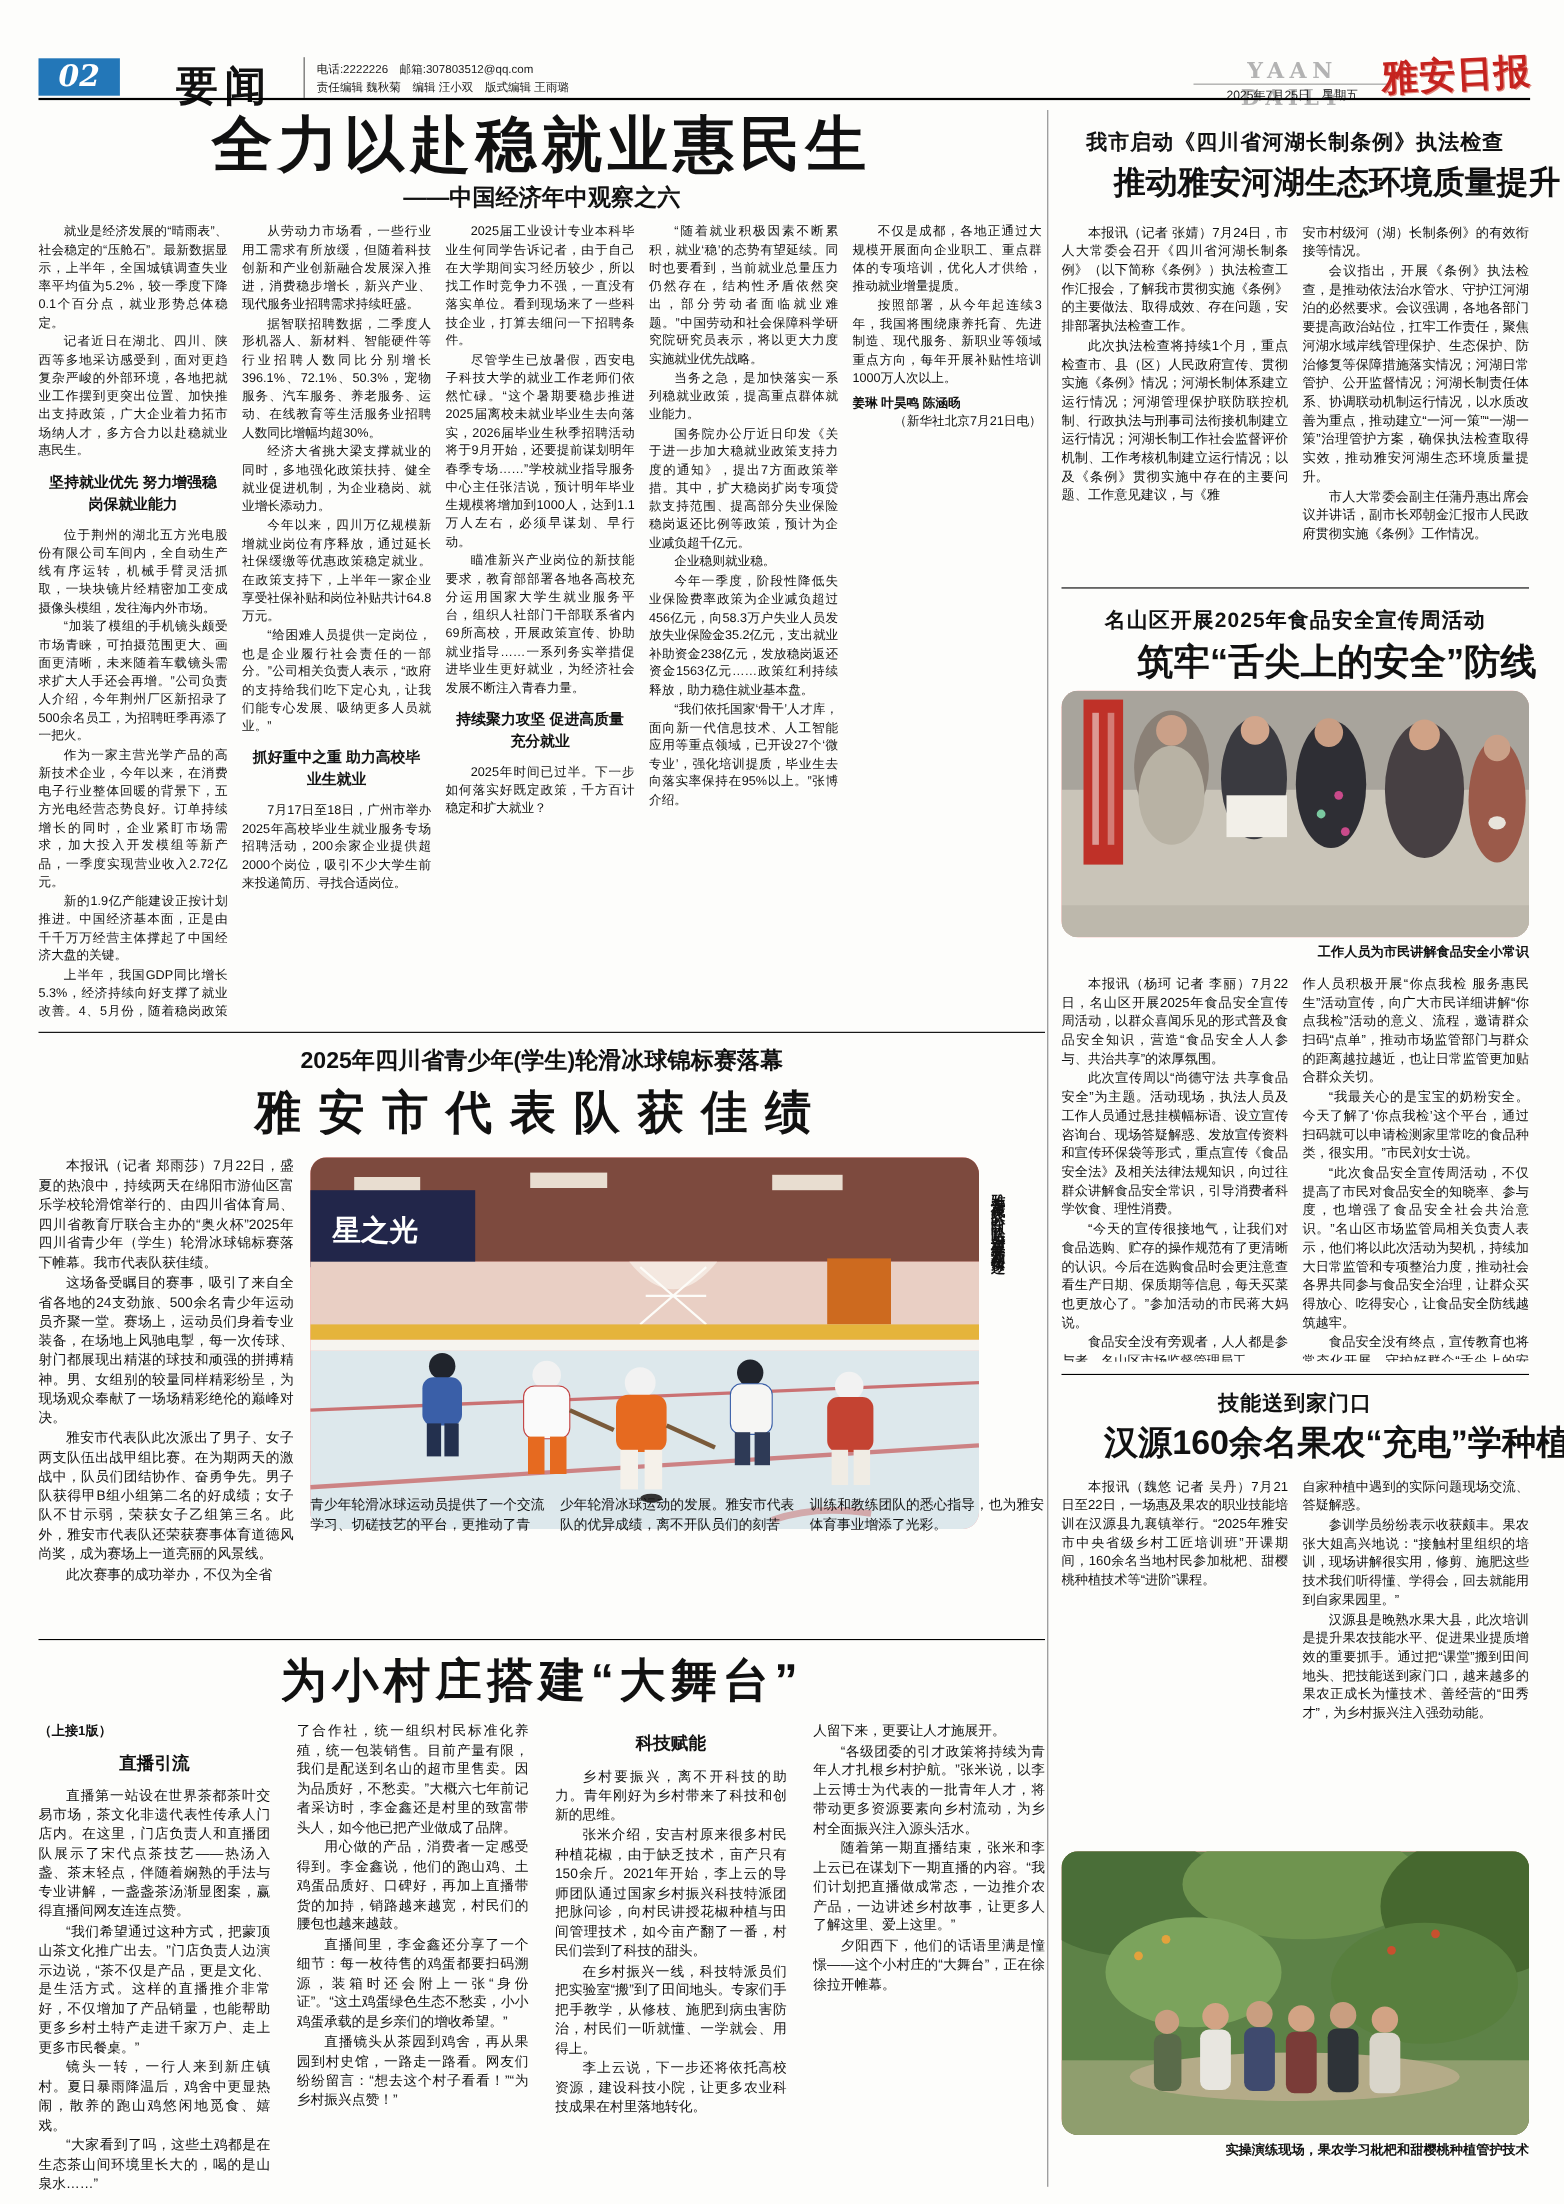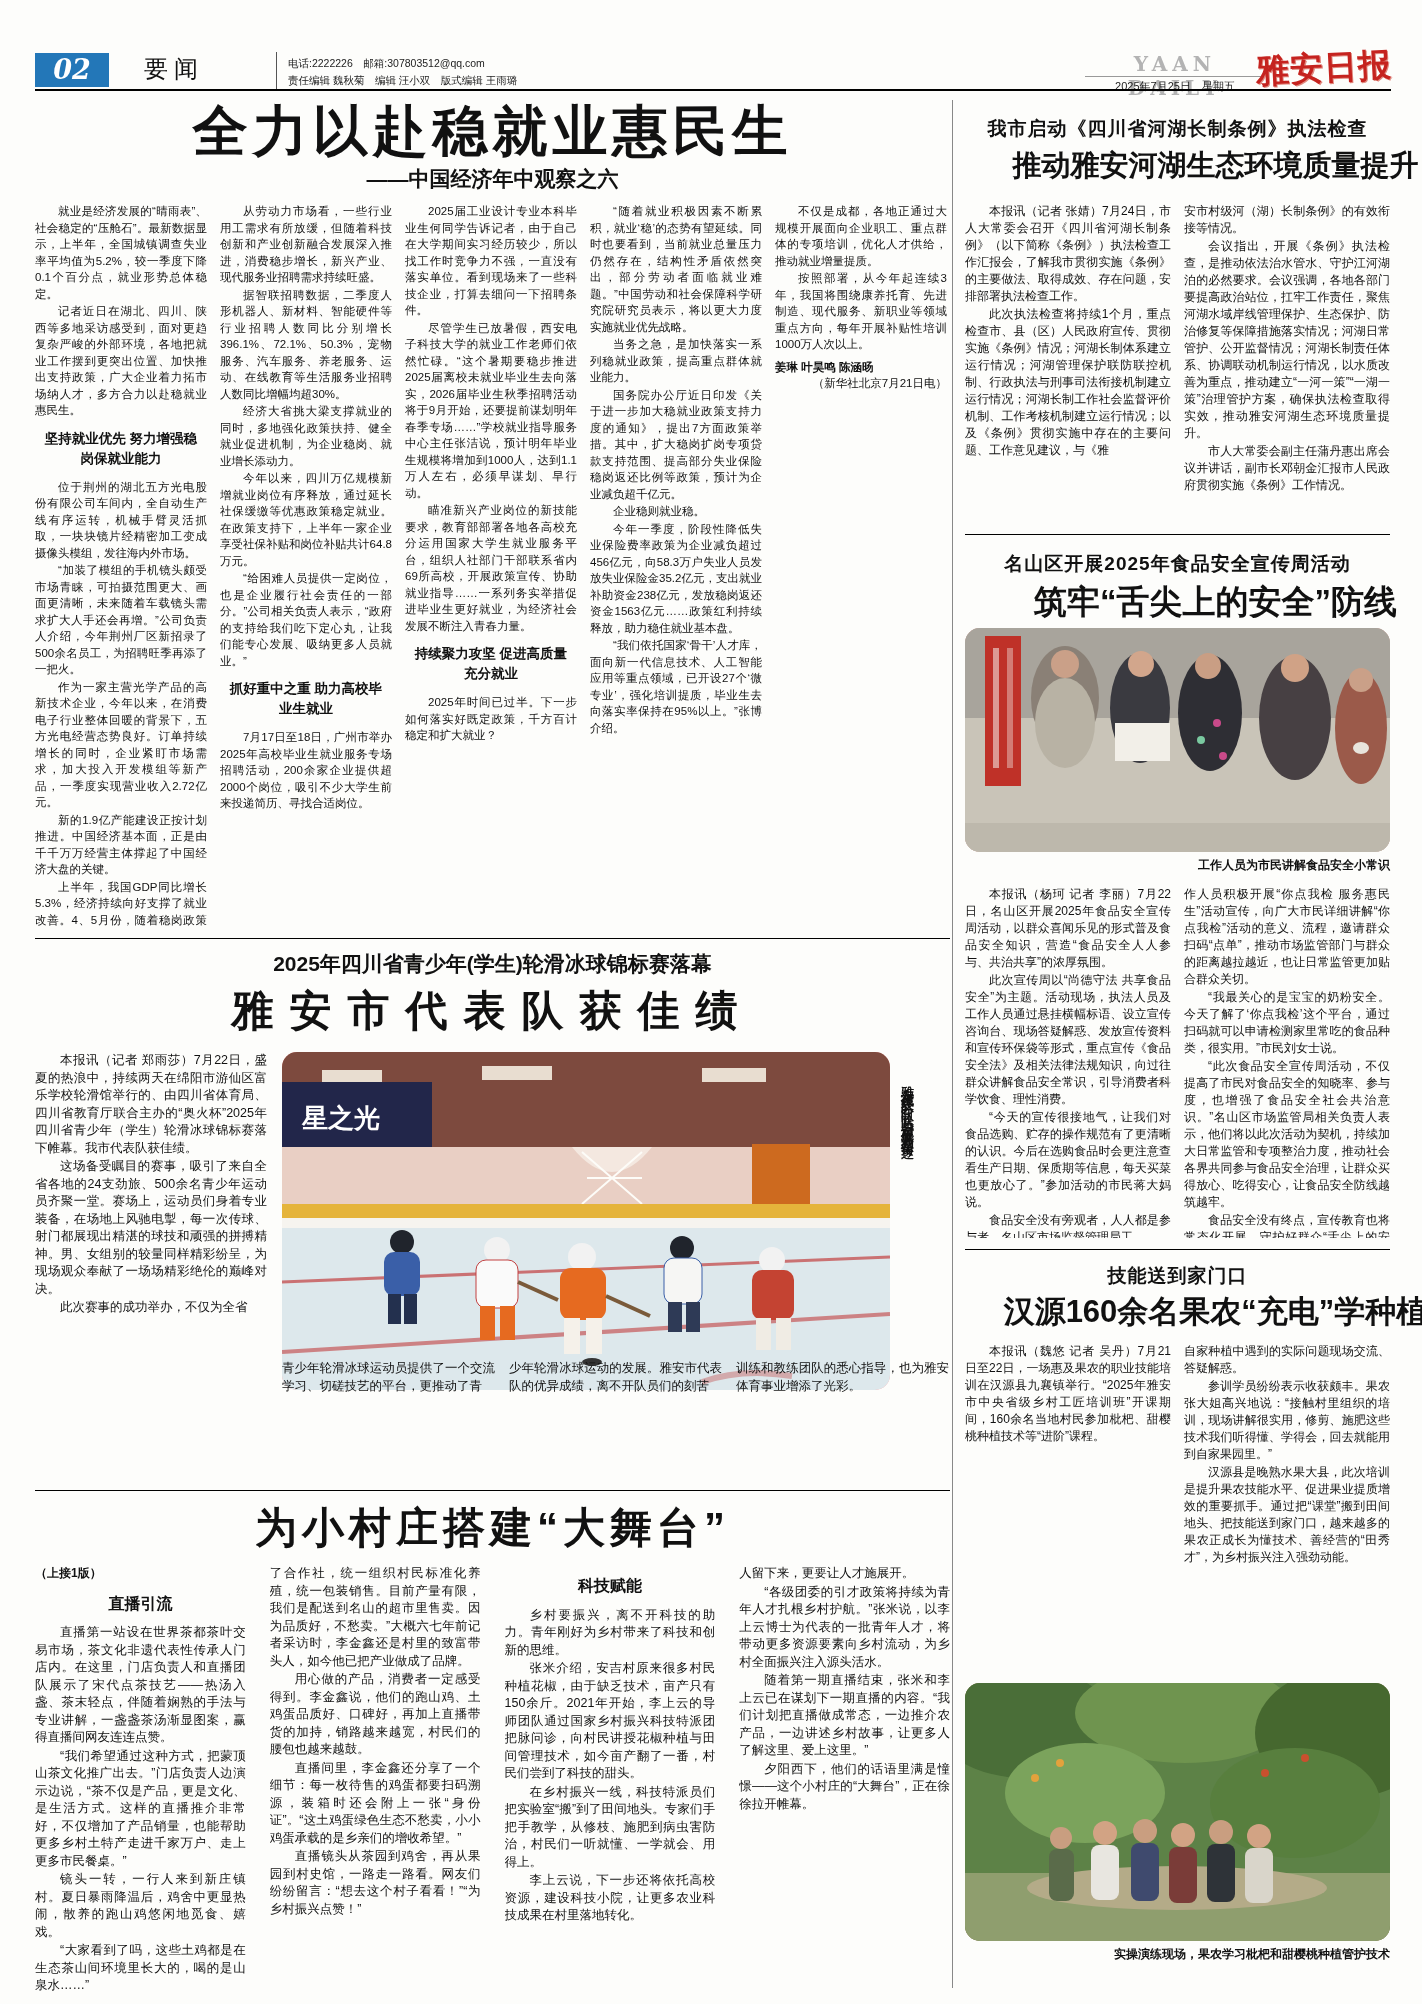--- a/index.html
+++ b/index.html
@@ -3,21 +3,21 @@
 <meta charset="utf-8">
 <style>
   * { margin:0; padding:0; box-sizing:border-box; }
   html,body { background:#d8d8d4; }
   body { font-family:"Liberation Sans", sans-serif; color:#111; }
   .page { position:relative; width:1422px; height:2004px; background:#fdfdfb; margin:0 auto; overflow:hidden; }
 
   
   .pagenum { position:absolute; left:35px; top:53px; width:74px; height:34px; background:#2377b8; color:#fff;
              font-family:"DejaVu Serif", serif; font-weight:bold; font-size:27px; text-align:center; line-height:34px; font-style:italic; }
-  .section-name { position:absolute; left:144px; top:53px; width:120px; font-size:24px; font-weight:400; letter-spacing:6px; }
+  .section-name { position:absolute; left:160px; top:53px; width:120px; font-size:38px; font-weight:700; letter-spacing:6px; }
   .hdr-vline { position:absolute; left:276px; top:52px; width:1px; height:37px; background:#555; }
   .hdr-contact { position:absolute; left:288px; top:55px; font-size:10.5px; color:#222; line-height:17px; }
   .hdr-en { position:absolute; left:1085px; top:52px; width:180px; text-align:center;
             font-family:"DejaVu Serif", serif; font-weight:bold; font-size:20px; letter-spacing:5px; color:#b3b3b3; }
   .hdr-date { position:absolute; left:1085px; top:76px; width:180px; text-align:center; font-size:11px; color:#222;
               border-top:1px solid #999; padding-top:2px; }
   .masthead { position:absolute; right:30px; top:46px; width:136px; text-align:center;
               font-family:"DejaVu Serif", serif; color:#c5231f; font-size:33px; font-weight:900; letter-spacing:1px;
               transform:rotate(-3deg); text-shadow:1px 1px 0 #e08a80; }
   .hdr-rule { position:absolute; left:35px; top:89px; width:1356px; height:2px; background:#000; }
@@ -237,20 +237,21 @@
         <circle cx="340" cy="75" r="4" fill="#c8502e"></circle>
     </svg>
   </div>
   <div class="rr caption" style="top:1946px;">实操演练现场，果农学习枇杷和甜樱桃种植管护技术</div>
 
   <div class="sp-kicker">2025年四川省青少年(学生)轮滑冰球锦标赛落幕</div>
   <div class="sp-headline">雅安市代表队获佳绩</div>
   <div class="sp-leftcol colbody">
       <div class="para">本报讯（记者 郑雨莎）7月22日，盛夏的热浪中，持续两天在绵阳市游仙区富乐学校轮滑馆举行的、由四川省体育局、四川省教育厅联合主办的“奥火杯”2025年四川省青少年（学生）轮滑冰球锦标赛落下帷幕。我市代表队获佳绩。</div>
       <div class="para">这场备受瞩目的赛事，吸引了来自全省各地的24支劲旅、500余名青少年运动员齐聚一堂。赛场上，运动员们身着专业装备，在场地上风驰电掣，每一次传球、射门都展现出精湛的球技和顽强的拼搏精神。男、女组别的较量同样精彩纷呈，为现场观众奉献了一场场精彩绝伦的巅峰对决。</div>
+      <div class="para">雅安市代表队此次派出了男子、女子两支队伍出战甲组比赛。在为期两天的激战中，队员们团结协作、奋勇争先。男子队获得甲B组小组第二名的好成绩；女子队不甘示弱，荣获女子乙组第三名。此外，雅安市代表队还荣获赛事体育道德风尚奖，成为赛场上一道亮丽的风景线。</div>
       <div class="para">此次赛事的成功举办，不仅为全省</div>
     </div>
 
   <div class="sp-photo photo-frame" style="width:608px;height:338px;">
     <svg width="608" height="338" viewBox="0 0 608 338">
       <rect width="608" height="95" fill="#7d4a3e"></rect>
       <rect x="40" y="18" width="60" height="14" fill="#e8ddd0"></rect>
         <rect x="200" y="14" width="70" height="14" fill="#e8ddd0"></rect>
         <rect x="420" y="16" width="64" height="14" fill="#e8ddd0"></rect>
       <rect x="0" y="30" width="150" height="70" fill="#22264a"></rect>

